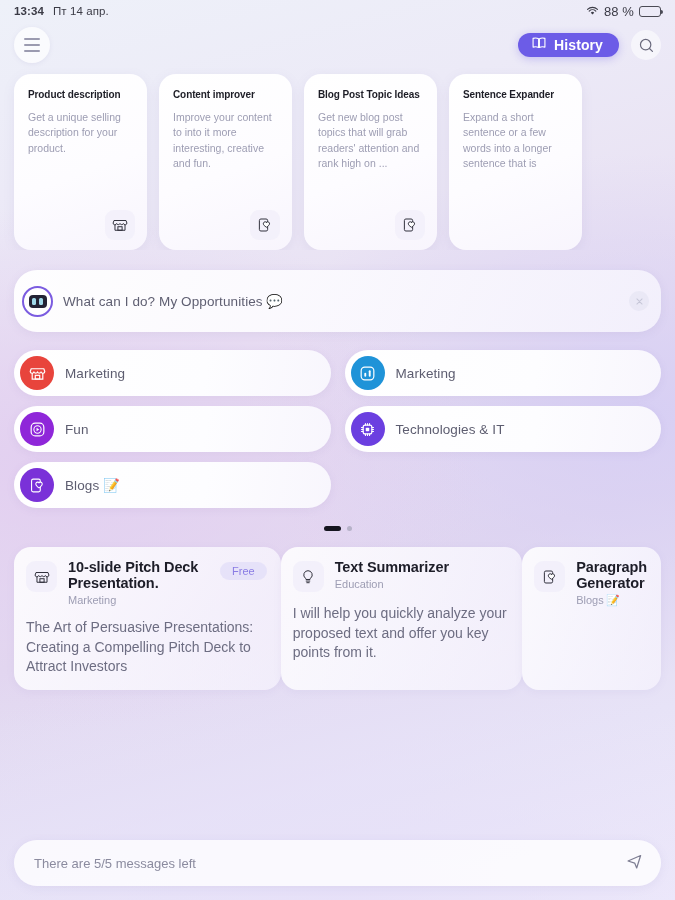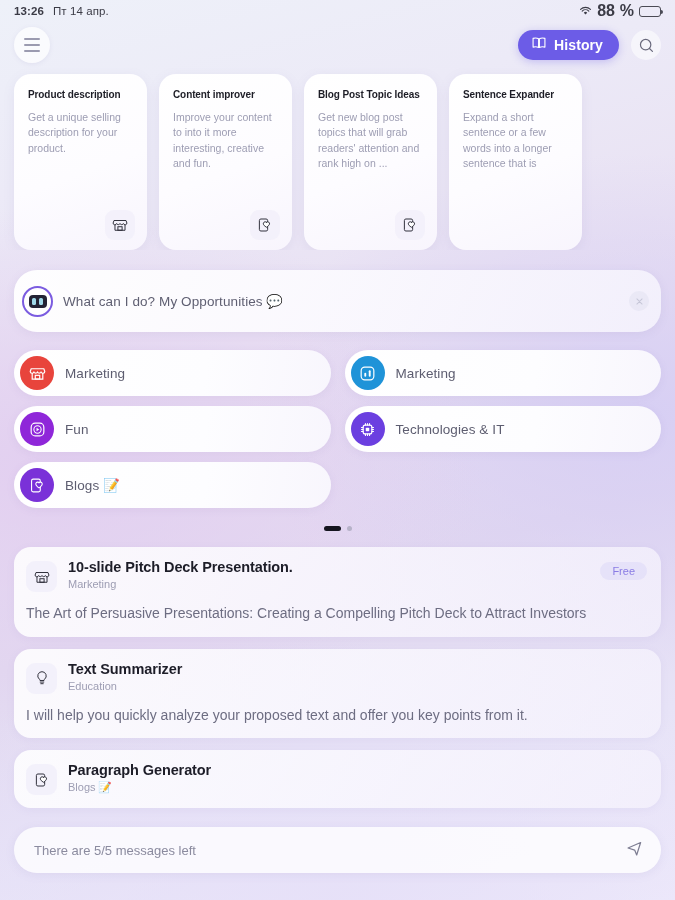--- a/index.html
+++ b/index.html
@@ -24,21 +24,21 @@
     padding: 0 14px;
     font-size: 11.5px;
     color: #3b3b46;
     letter-spacing: .1px;
   }
   .sb-left { display: flex; align-items: baseline; gap: 9px; }
   .sb-time { font-weight: 600; }
   .sb-date { font-weight: 500; }
   .sb-right { margin-left: auto; display: flex; align-items: center; gap: 5px; }
   .wifi-ico { display: inline-block; width: 13px; height: 10px; }
-  .sb-batt-pct { font-size: 16px; font-weight: 700; }
+  .sb-batt-pct { font-size: 13px; font-weight: 400; }
   .batt {
     width: 22px; height: 11px;
     border: 1.3px solid #4a4a55;
     border-radius: 3px;
     position: relative;
     padding: 1.3px;
   }
   .batt::after {
     content: ""; position: absolute; right: -3.4px; top: 3px;
     width: 2px; height: 4px; border-radius: 0 2px 2px 0;
@@ -56,21 +56,21 @@
     width: 36px; height: 36px; border-radius: 50%;
     background: rgba(255,255,255,.72);
     display: flex; flex-direction: column; align-items: center; justify-content: center;
     gap: 4px;
     box-shadow: 0 1px 5px rgba(120,110,170,.10);
   }
   .menu-btn i { display: block; width: 16px; height: 2px; background: #9b9bb0; border-radius: 2px; }
   .header-right { margin-left: auto; display: flex; align-items: center; gap: 12px; }
   .history-pill {
     display: flex; align-items: center; gap: 7px;
-    height: 30px; padding: 0 16px 0 13px;
+    height: 24px; padding: 0 16px 0 13px;
     border-radius: 16px;
     background: #6c5ce7;
     box-shadow: 0 2px 8px rgba(108,92,231,.32);
   }
   .history-pill .lbl { color: #fff; font-size: 14px; font-weight: 600; letter-spacing: .1px; }
   .search-circle {
     width: 30px; height: 30px; border-radius: 50%;
     background: rgba(255,255,255,.55);
     display: flex; align-items: center; justify-content: center;
   }
@@ -174,21 +174,21 @@
     color: #5d5d70;
     letter-spacing: .1px;
   }
 
   
   .pager { display: flex; align-items: center; justify-content: center; gap: 6px; margin-top: 18px; }
   .pager .dot { width: 5px; height: 5px; border-radius: 50%; background: #b6b2c8; }
   .pager .dot.active { width: 17px; border-radius: 3px; height: 5px; background: #15151f; }
 
   
-  .prompt-list { margin: 16px 14px 15px 14px; display: flex; flex-direction: column; gap: 12px; }
+  .prompt-list { margin: 16px 14px 15px 14px; display: flex; flex-direction: row; }
   .prompt-card {
     border-radius: 17px;
     background: linear-gradient(120deg, rgba(255,255,255,.88) 0%, rgba(251,250,255,.80) 50%, rgba(246,243,253,.72) 100%);
     padding: 12px 14px 13px 12px;
     box-shadow: 0 2px 9px rgba(128,116,178,.07);
   }
   .prompt-head { display: flex; align-items: flex-start; }
   .prompt-ico {
     width: 31px; height: 31px; border-radius: 9px;
     background: rgba(240,238,250,.75);
@@ -201,36 +201,36 @@
   .badge-free {
     margin-left: auto; margin-top: 3px;
     font-size: 11px; color: #8a7ce4; font-weight: 500;
     background: rgba(225,221,248,.75);
     padding: 3px 12px; border-radius: 10px;
   }
   .prompt-body { margin-top: 12px; font-size: 14px; color: #6d6d82; line-height: 1.4; }
 
   
   .bottom-input {
-    position: absolute; left: 14px; right: 14px; bottom: 27px;
+    position: absolute; left: 14px; right: 14px; bottom: 14px;
     height: 46px; border-radius: 23px;
     background: rgba(255,255,255,.80);
     display: flex; align-items: center;
     padding: 0 16px 0 20px;
     box-shadow: 0 2px 10px rgba(128,116,178,.10);
   }
   .bottom-input .ph { font-size: 13px; color: #8b8b9f; }
   .send-ico { margin-left: auto; }
 </style>
 </head>
 <body>
 
 <div class="statusbar">
   <div class="sb-left">
-    <span class="sb-time">13:26</span>
+    <span class="sb-time">13:34</span>
     <span class="sb-date">Пт 14 апр.</span>
   </div>
   <div class="sb-right">
     <span class="wifi-ico">
       <svg viewBox="0 0 16 12" width="13" height="10">
           <path d="M8 10.4 5.9 8.1a3 3 0 0 1 4.2 0Z" fill="#3b3b46"></path>
           <path d="M3.9 6.1a5.9 5.9 0 0 1 8.2 0" stroke="#3b3b46" stroke-width="1.3" fill="none" stroke-linecap="round"></path>
           <path d="M1.9 4a8.8 8.8 0 0 1 12.2 0" stroke="#3b3b46" stroke-width="1.3" fill="none" stroke-linecap="round"></path>
         </svg>
     </span>

